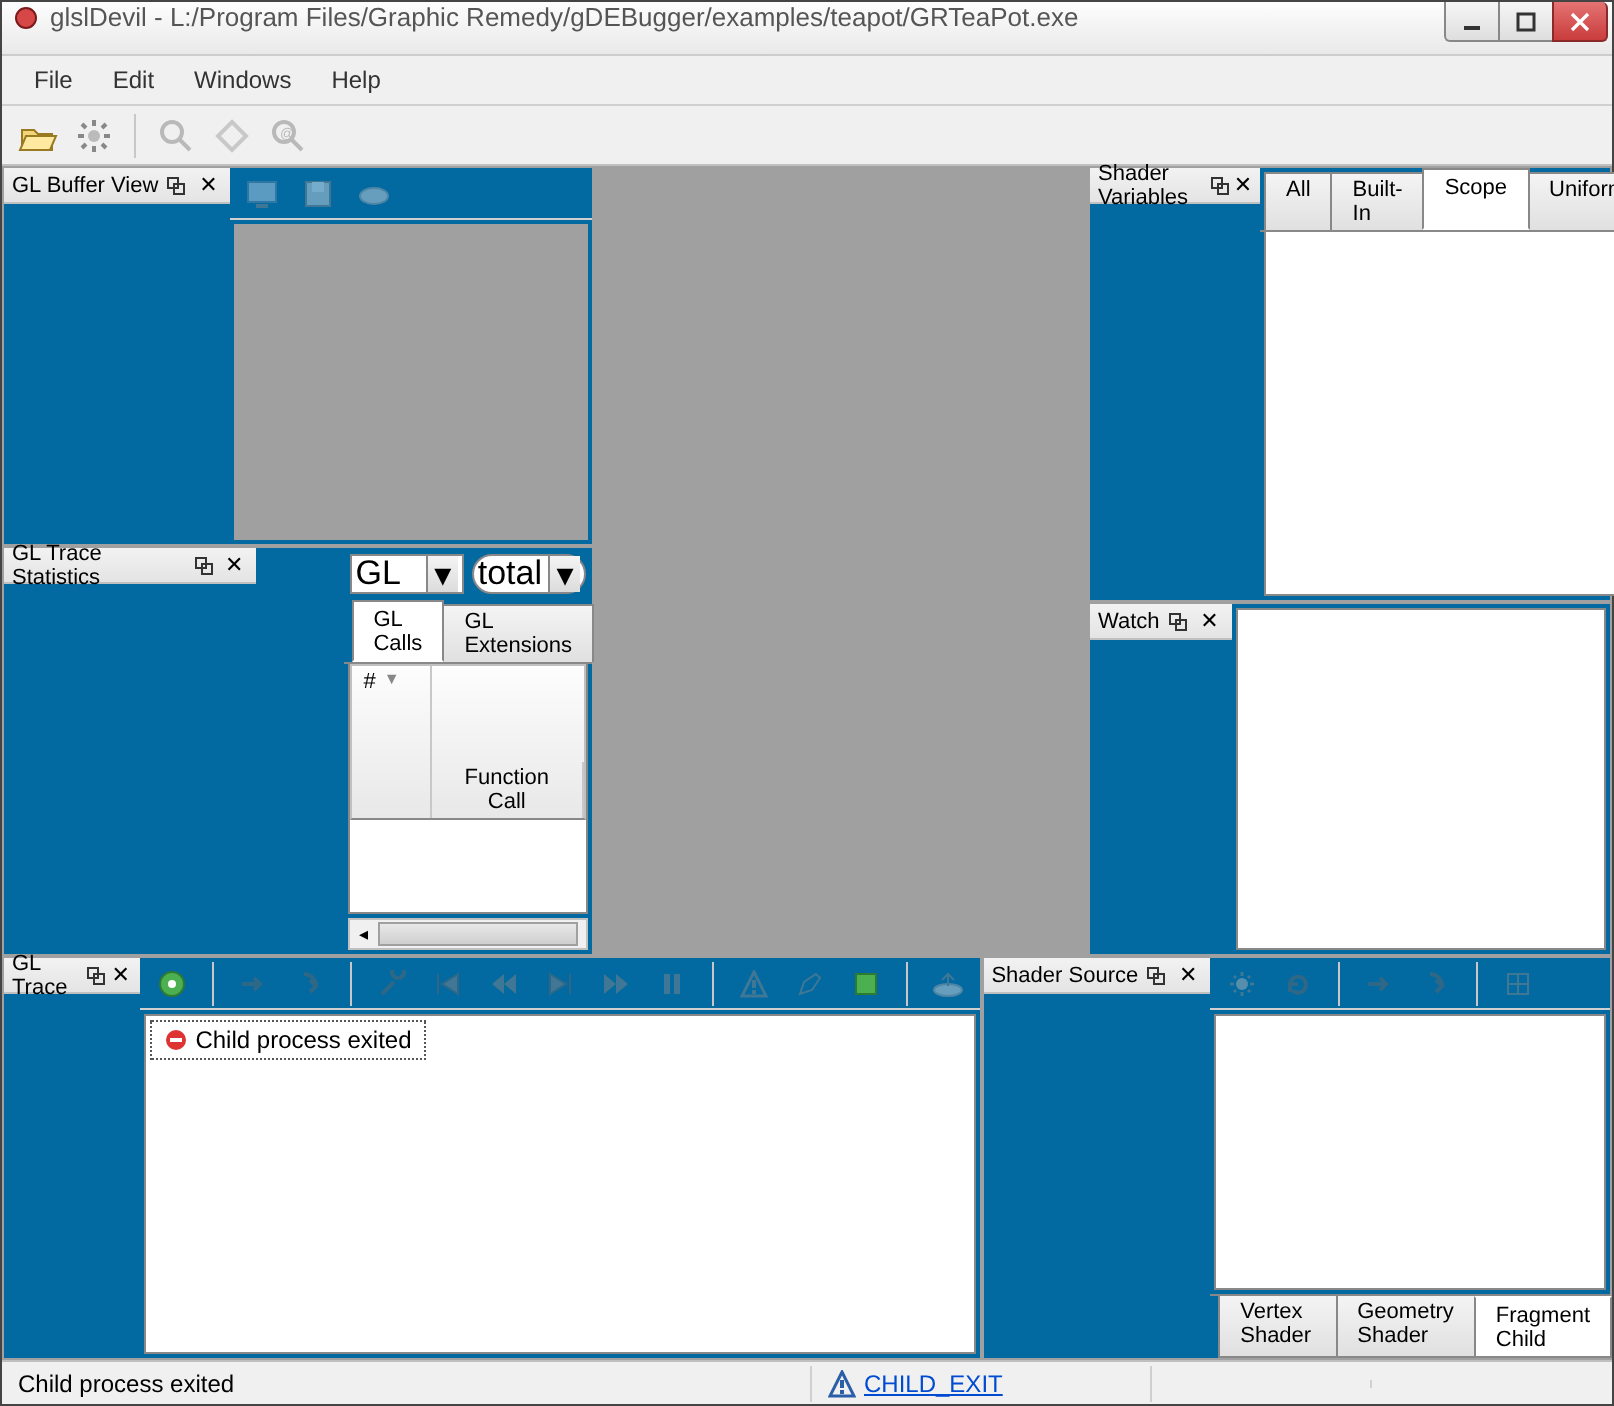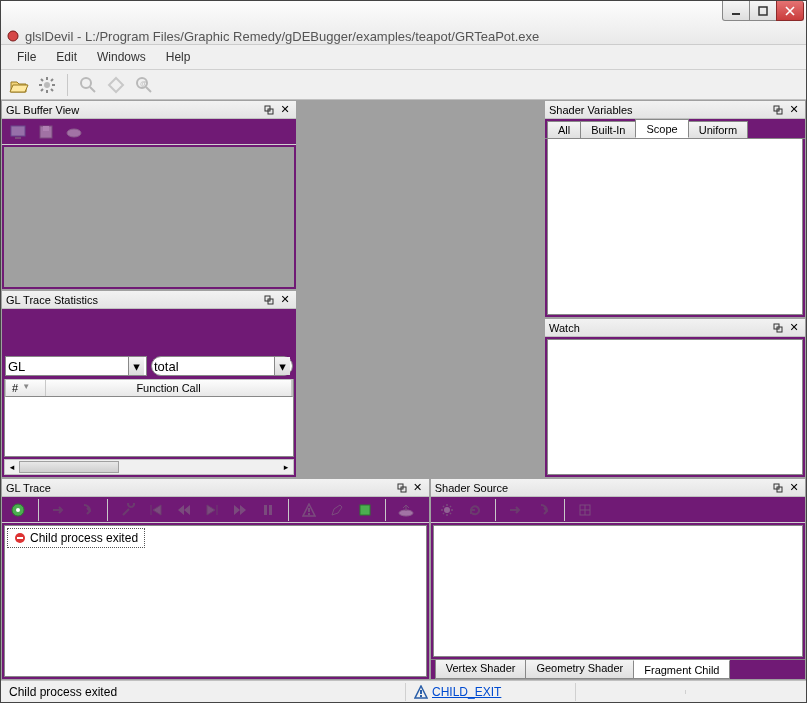--- a/index.html
+++ b/index.html
@@ -14,25 +14,25 @@
   .window {
     width: 807px;
     height: 703px;
     background: #f0f0f0;
     border: 1px solid #444;
     display: flex;
     flex-direction: column;
     position: relative;
   }
   .titlebar {
-    height: 44px;
+    height: 27px;
     background: linear-gradient(to bottom, #fdfdfd, #e9e9e9);
     border-bottom: 1px solid #ccc;
     display: flex;
-    align-items: flex-end;
+    align-items: flex-start;
     padding: 0 4px;
     position: relative;
   }
   .titlebar-icon {
     width: 16px; height: 16px;
     margin-right: 4px;
     display: inline-flex; align-items: center; justify-content: center;
   }
   .titlebar-text { color: #555; font-size: 13px; }
   .win-buttons { position: absolute; right: 2px; top: 0; display: flex; }
@@ -68,23 +68,23 @@
   .content {
     flex: 1;
     display: grid;
     grid-template-columns: 296px 1fr 262px;
     grid-template-rows: 1fr 202px;
     gap: 0;
     background: #a0a0a0;
     min-height: 0;
   }
   .dock {
-    background: #701a75;
+    background: #0369a1;
     border: 1px solid #a0a0a0;
-    display: flex; flex-direction: column;
+    display: flex; flex-direction: row;
     min-height: 0;
   }
   .dock-title {
     height: 18px;
     background: linear-gradient(to bottom,#f2f2f2,#e4e4e4);
     border-bottom: 1px solid #c0c0c0;
     display: flex; align-items: center;
     padding: 0 4px;
     font-size: 11px;
     position: relative;
@@ -97,21 +97,21 @@
   .left-col { grid-column:1; grid-row:1; display:flex; flex-direction:column; }
   .mid-col { grid-column:2; grid-row:1; background:#a0a0a0; border:1px solid #a0a0a0;}
   .right-col { grid-column:3; grid-row:1; display:flex; flex-direction:column; }
   .bottom-row { grid-column:1 / span 3; grid-row:2; display:flex; }
   .panel-body { flex: 1; min-height: 0; display:flex; flex-direction:column; }
   .small-toolbar { height: 26px; display:flex; align-items:center; gap:4px; padding: 0 4px; border-bottom:1px solid #d0d0d0;}
   .gray-area { flex:1; background:#a0a0a0; margin:2px; }
   .white-area { flex:1; background:#fff; border:1px solid #888; margin:2px; }
   .combo {
     height: 20px; border:1px solid #888; background:#fff; display:flex; align-items:center;
-    padding: 0 2px; font-size:13px; position:relative;
+    padding: 0 2px; font-size:17px; position:relative;
   }
   .combo .arrow {
     width:16px; height:100%; border-left:1px solid #888;
     display:flex; align-items:center; justify-content:center;
     background: linear-gradient(to bottom,#f4f4f4,#dcdcdc);
   }
   .tabs { display:flex; border-bottom:1px solid #888; padding-left:4px; }
   .tab {
     padding: 2px 10px; font-size:11px;
     border:1px solid #888; border-bottom:none;
@@ -270,27 +270,31 @@
               <span>GL</span>
               <span style="flex:1"></span>
                 <span class="arrow">▾</span>
             </div>
             <div class="combo" style="flex:1;border-radius:10px;">
               <span>total</span>
               <span style="flex:1"></span>
                 <span class="arrow">▾</span>
             </div>
           </div>
+          <div class="tabs">
+            <div class="tab active">GL Calls</div>
+            <div class="tab">GL Extensions</div>
+          </div>
           <div style="flex:1; background:#fff; border:1px solid #888; border-top:none; margin:0 2px; display:flex; flex-direction:column;">
             <div class="table-head">
               <div class="th" style="width:40px; display:flex; gap:4px;">
                   <span>#</span>
                   <span style="font-size:8px;color:#888;">▼</span>
                 </div>
-              <div class="th" style="flex:1; text-align:center;">Function Call</div>
+              <div class="th" style="flex:1; text-align:center;margin-top:48px;">Function Call</div>
             </div>
             <div style="flex:1;"></div>
           </div>
           <div class="scroll-x" style="margin:2px;">
             <span class="arr">◂</span>
               <div class="thumb"></div>
               <span class="arr right">▸</span>
           </div>
         </div>
       </div>

